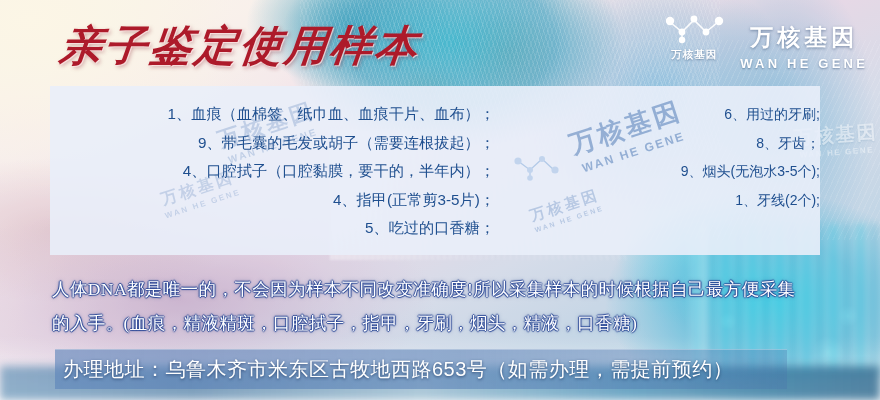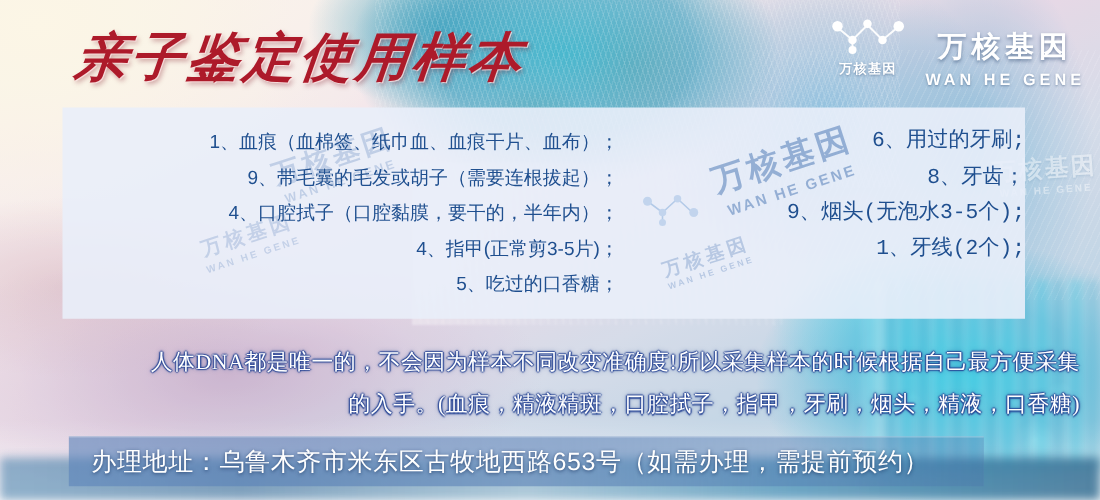--- a/index.html
+++ b/index.html
@@ -123,21 +123,21 @@
     display:flex; overflow:hidden;
   }
   .col{ padding:14px 0 0 0;text-align:right; }
   .col-left{ width:445px; padding-left:16px; }
   .col-right{ width:325px; padding-left:18px; }
   .li{
     color:#1f4f8f; font-size:15.2px; line-height:28.5px;
     white-space:nowrap; position:relative; z-index:3;
     font-family:"Liberation Sans","DejaVu Sans",sans-serif;
   }
-  .col-right .li{ font-size:17px;font-family:Liberation Mono, monospace; }
+  .col-right .li{ font-size:14px; }
 
   
   .wm{
     position:absolute; z-index:2; pointer-events:none;
     display:flex; flex-direction:column; align-items:center;
     transform:rotate(-18deg); opacity:.34;
   }
   .wm .wcn{ font-size:var(--cn); font-weight:700; color:#2f62a8; letter-spacing:3px; }
   .wm .wen{ font-size:var(--en); font-weight:700; color:#2f62a8; letter-spacing:2px; margin-top:1px; }
   .wm-a{ --cn:22px; --en:10px; left:168px; top:24px; opacity:.22; }
@@ -159,31 +159,31 @@
   
   .note{
     position:absolute; left:52px; top:272px; width:812px; z-index:7;
     font-family:"Liberation Serif","DejaVu Serif",serif;
     font-size:17.5px; line-height:34px; color:#ffffff; letter-spacing:.4px;
     text-shadow:
       -1px 0 1px rgba(40,70,150,.95), 1px 0 1px rgba(40,70,150,.95),
       0 -1px 1px rgba(40,70,150,.95), 0 1px 1px rgba(40,70,150,.95),
       0 0 4px rgba(30,60,130,.55);
   }
-  .note .ln{ white-space:nowrap;text-align:right; }
+  .note .ln{ white-space:nowrap; }
 
   
   .addrbar{
     position:absolute; left:55px; top:349px; width:732px; height:40px; z-index:7;
     background:linear-gradient(to right, rgba(92,132,186,.62) 0%, rgba(80,120,178,.52) 55%, rgba(72,112,170,.30) 100%);
     border-top:1px solid rgba(255,255,255,.30);
     display:flex; align-items:center;
   }
   .addr{
-    margin-left:18px; color:#fff; font-size:20px; letter-spacing:.5px; white-space:nowrap;
+    margin-left:8px; color:#fff; font-size:20px; letter-spacing:.5px; white-space:nowrap;
     font-family:"Liberation Sans","DejaVu Sans",sans-serif;
     text-shadow:0 1px 3px rgba(20,45,90,.75);
   }
 </style>
 </head>
 <body>
 
 <div id="stage">
 
   <div class="bg-base"></div>

